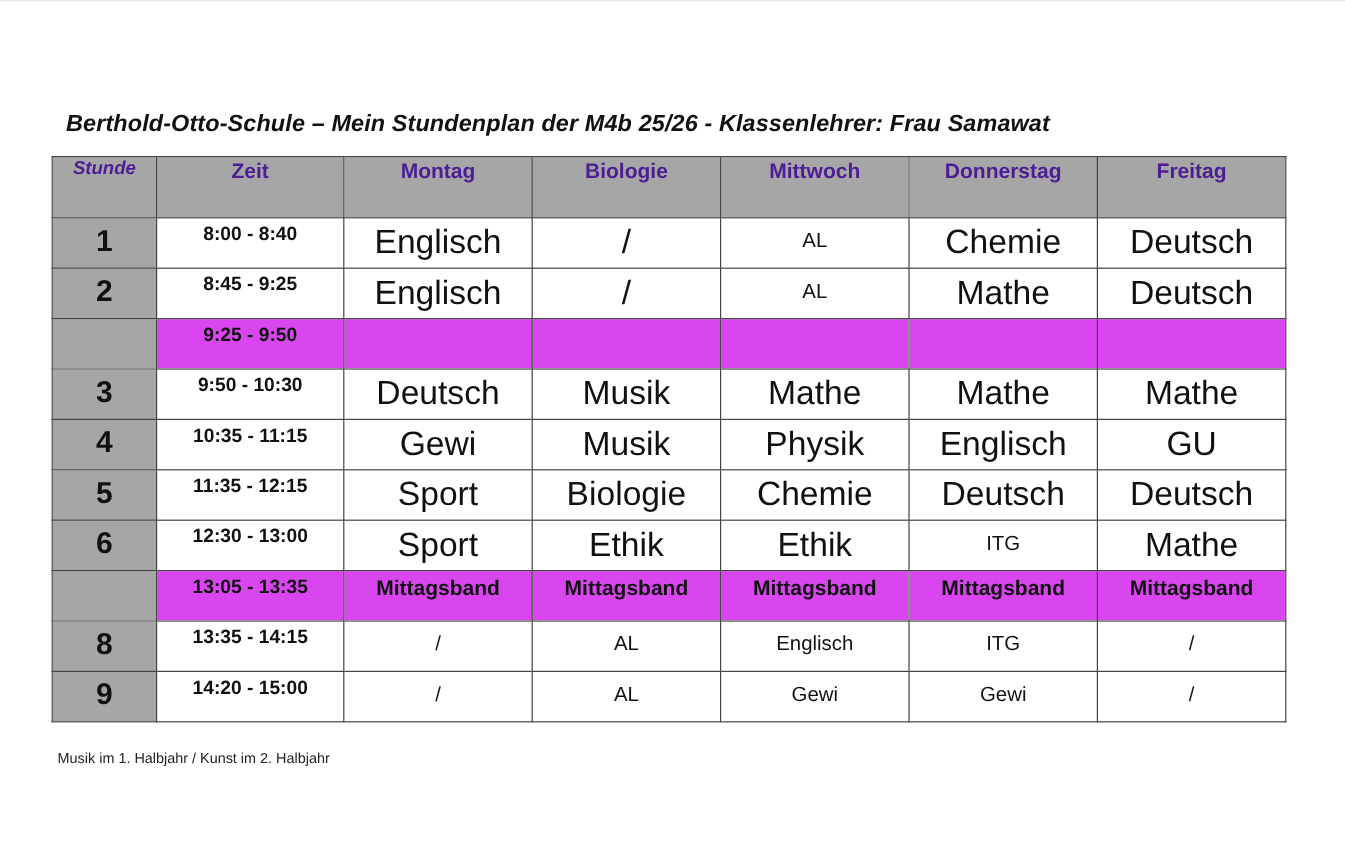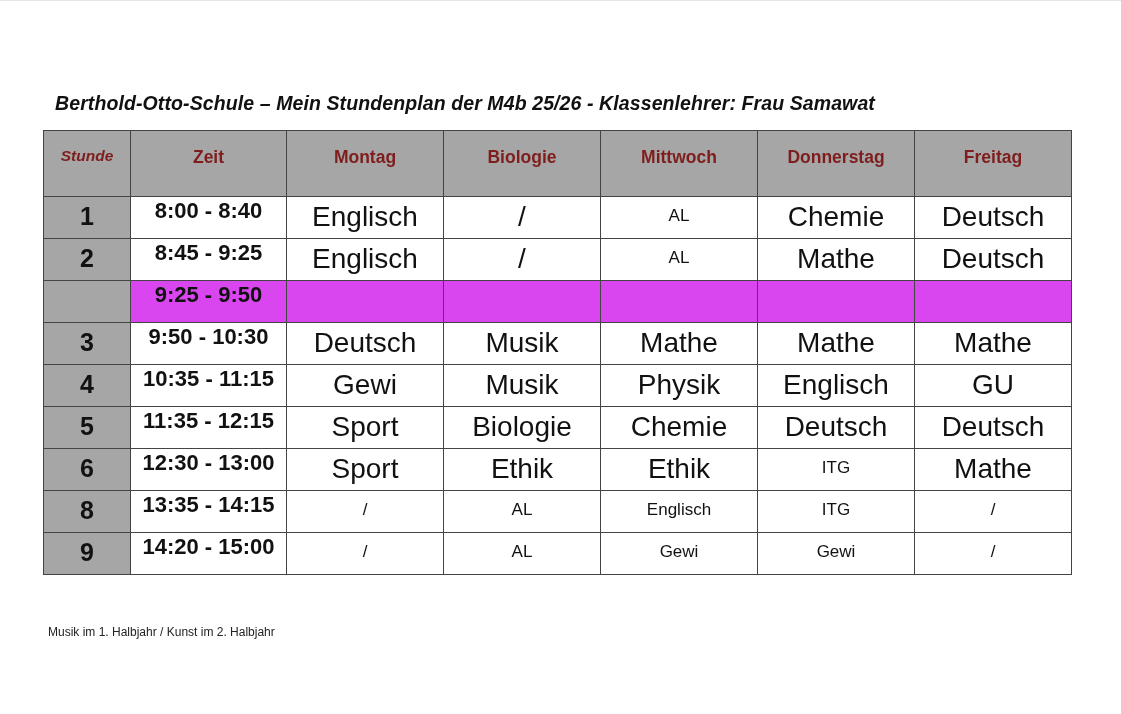--- a/index.html
+++ b/index.html
@@ -6,25 +6,25 @@
   body { width:1121px; height:714px; background:#ffffff; position:relative; overflow:hidden;
          font-family:"DejaVu Sans", sans-serif; color:#111; }
   .topline { position:absolute; left:0; top:0; width:1121px; height:1px; background:#e6e6e6; }
   .title { position:absolute; left:0; top:92px; width:930px; text-align:center;
            font-family:"Liberation Sans", sans-serif; font-weight:bold; font-style:italic;
            font-size:19.5px; color:#111; letter-spacing:0.1px; }
   table.plan { position:absolute; left:43px; top:130px; border-collapse:collapse; table-layout:fixed; }
   table.plan td, table.plan th { border:1.5px solid #444; padding:0; text-align:center; overflow:hidden; white-space:nowrap; }
   col.c-stunde { width:87px; } col.c-zeit { width:156px; } col.c-day { width:157px; }
   tr.hdr th { height:49px; background:#a6a6a6; font-family:"Liberation Sans", sans-serif; font-weight:bold;
-              font-size:17.5px; vertical-align:top; padding-top:16px; color:#7f1d1d; }
+              font-size:17.5px; vertical-align:top; padding-top:1px; color:#4c1d95; }
   tr.hdr th.stunde { font-style:italic; font-size:15.5px; }
   tr.r td { height:38px; vertical-align:top; }
   td.num { background:#a6a6a6; font-family:"Liberation Sans", sans-serif; font-weight:bold; font-size:25px; line-height:38px; }
-  td.zeit { font-family:"Liberation Sans", sans-serif; font-weight:bold; font-size:22px; padding-top:3px !important; line-height:22px;margin-left:41px; }
+  td.zeit { font-family:"Liberation Sans", sans-serif; font-weight:bold; font-size:16px; padding-top:3px !important; line-height:22px;margin-left:41px; }
   td.subj { font-family:"Liberation Sans", sans-serif; font-weight:normal; font-size:28px; line-height:40px; }
   td.subj.small { font-size:17px; line-height:38px; }
   tr.pause td { background:#d946ef; }
   tr.pause td.num { background:#a6a6a6; }
   td.band { font-family:"Liberation Sans", sans-serif; font-weight:bold; font-size:17.5px; line-height:28px; }
   .footnote { position:absolute; left:48px; top:625px; font-family:"Liberation Sans", sans-serif; font-weight:normal;
               font-size:12px; color:#222; }
 </style>
 </head>
 <body>
@@ -111,20 +111,29 @@
     </tr>
     <tr class="r">
       <td class="num">6</td>
       <td class="zeit">12:30 - 13:00</td>
       <td class="subj">Sport</td>
       <td class="subj">Ethik</td>
       <td class="subj">Ethik</td>
       <td class="subj small">ITG</td>
       <td class="subj">Mathe</td>
     </tr>
+    <tr class="r pause">
+      <td class="num"></td>
+      <td class="zeit">13:05 - 13:35</td>
+      <td class="band">Mittagsband</td>
+      <td class="band">Mittagsband</td>
+      <td class="band">Mittagsband</td>
+      <td class="band">Mittagsband</td>
+      <td class="band">Mittagsband</td>
+    </tr>
     <tr class="r">
       <td class="num">8</td>
       <td class="zeit">13:35 - 14:15</td>
       <td class="subj small">/</td>
       <td class="subj small">AL</td>
       <td class="subj small">Englisch</td>
       <td class="subj small">ITG</td>
       <td class="subj small">/</td>
     </tr>
     <tr class="r">

